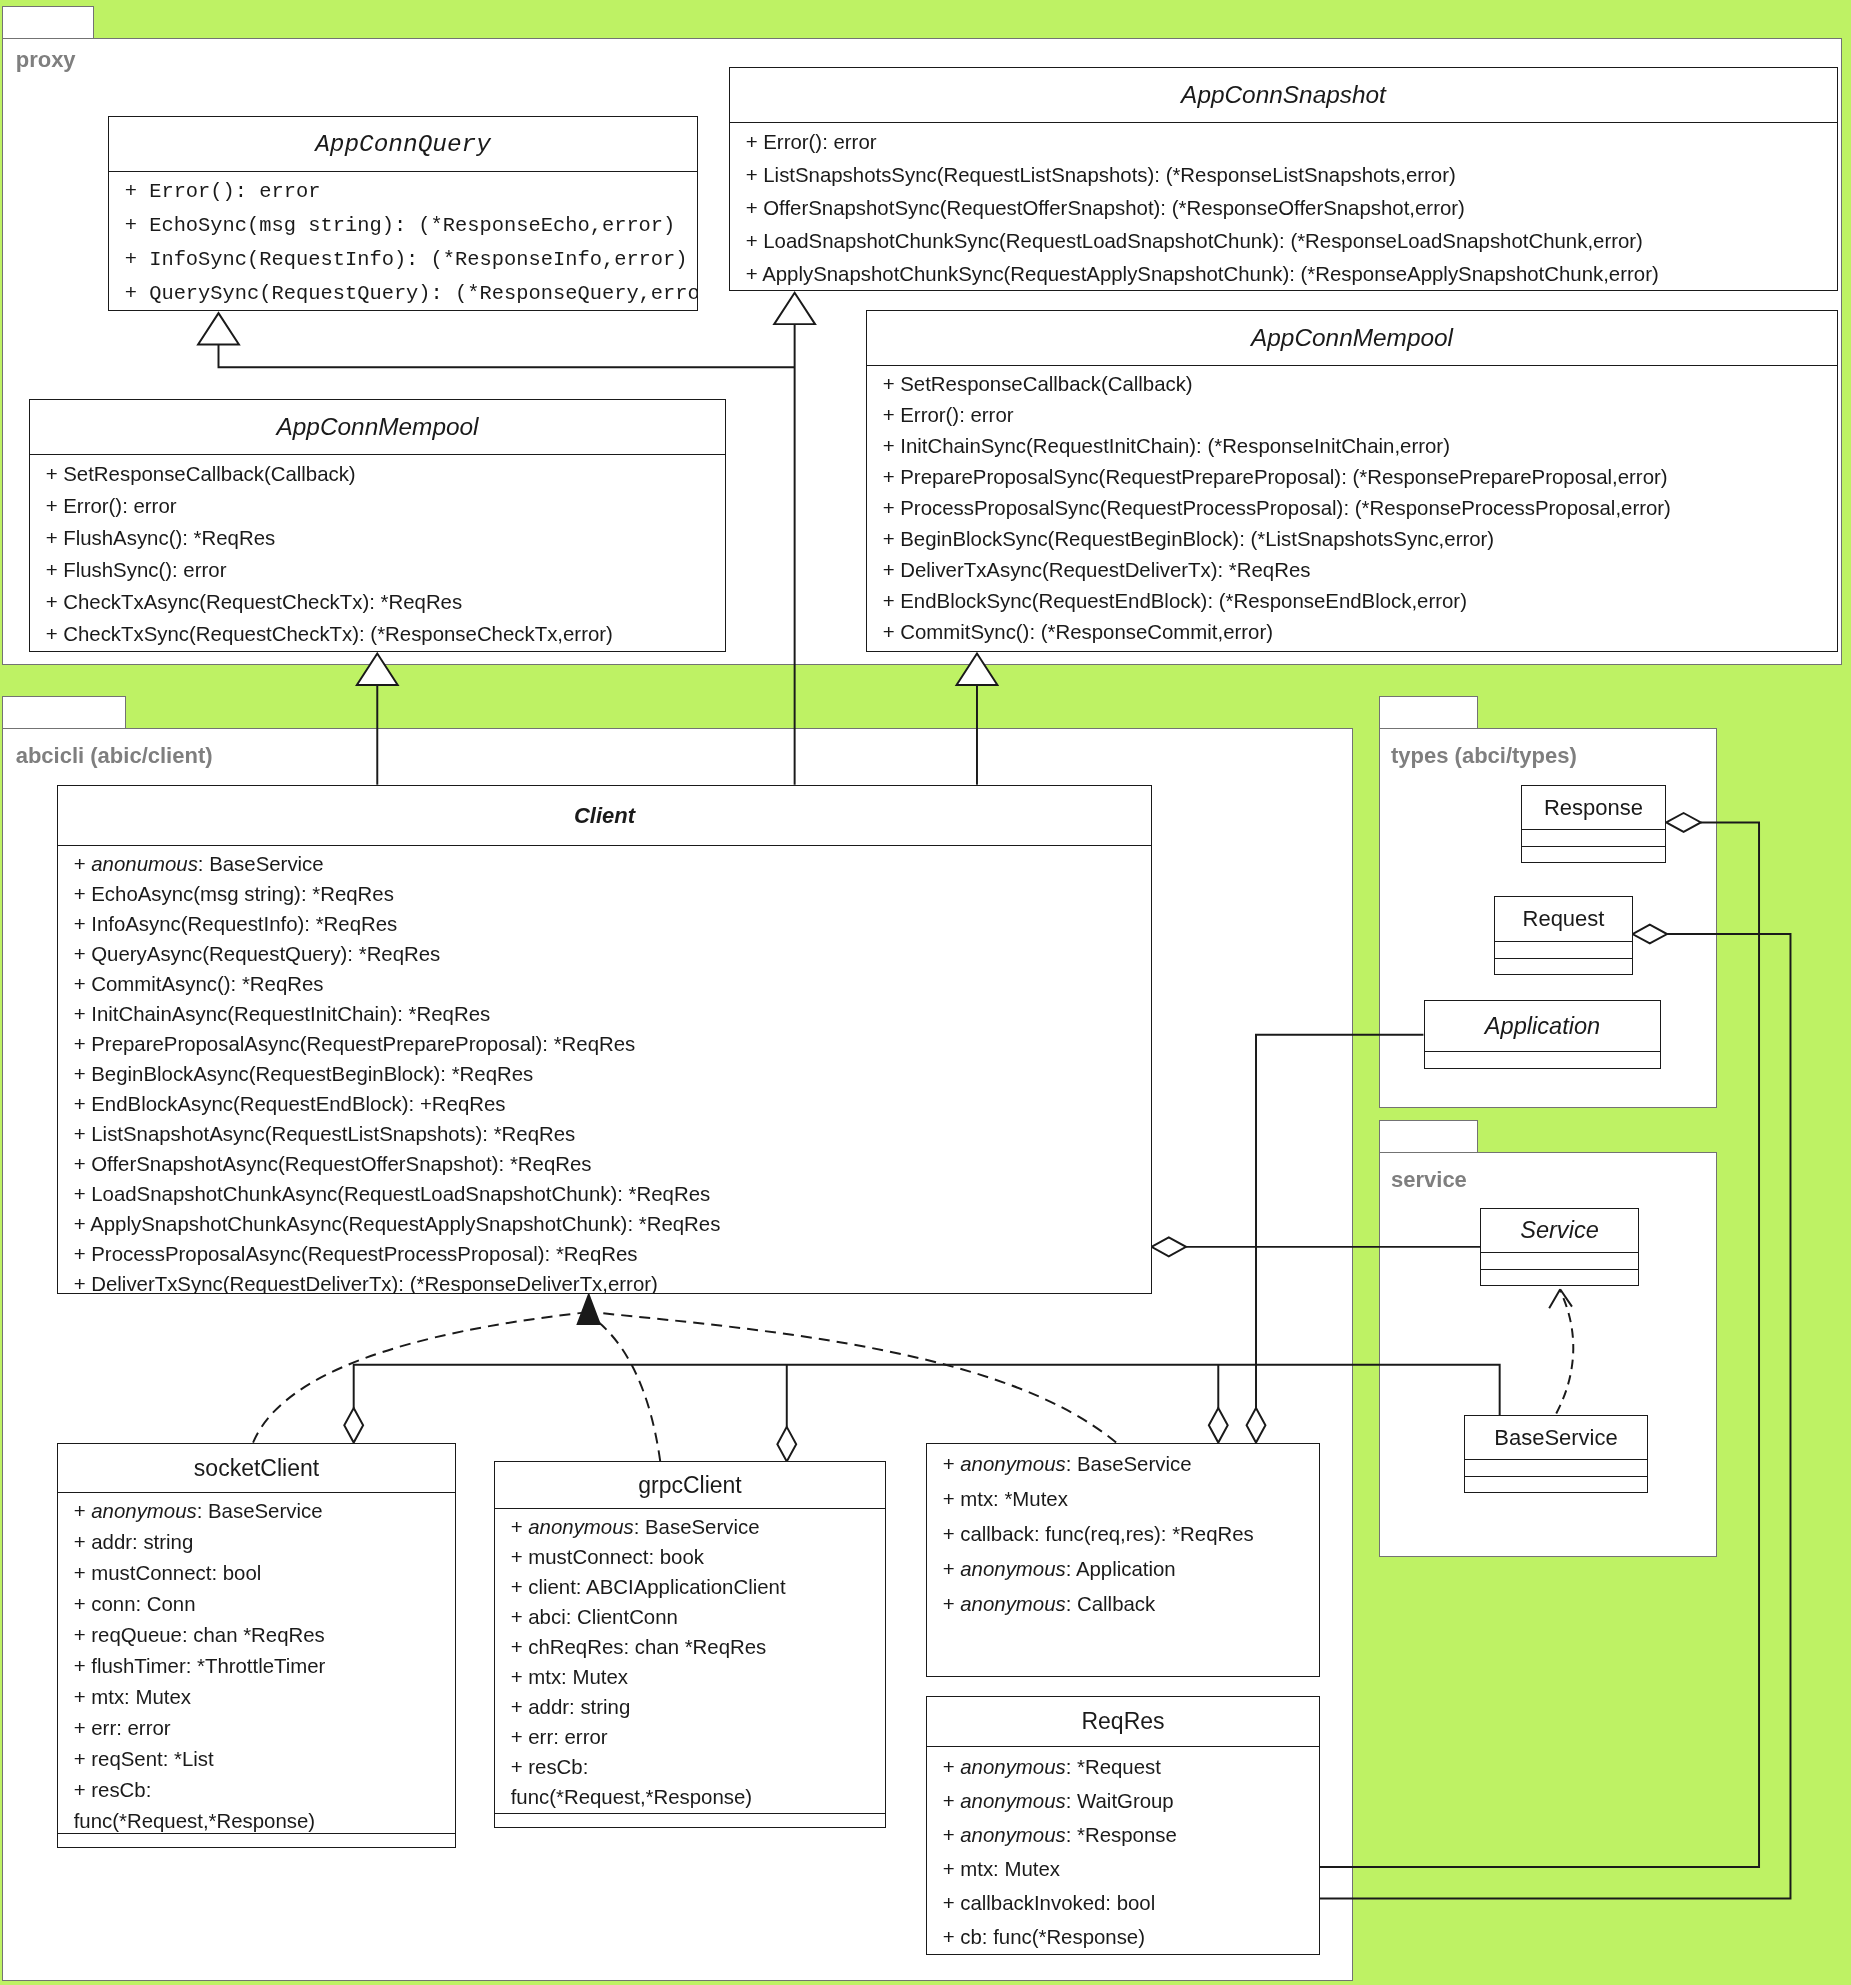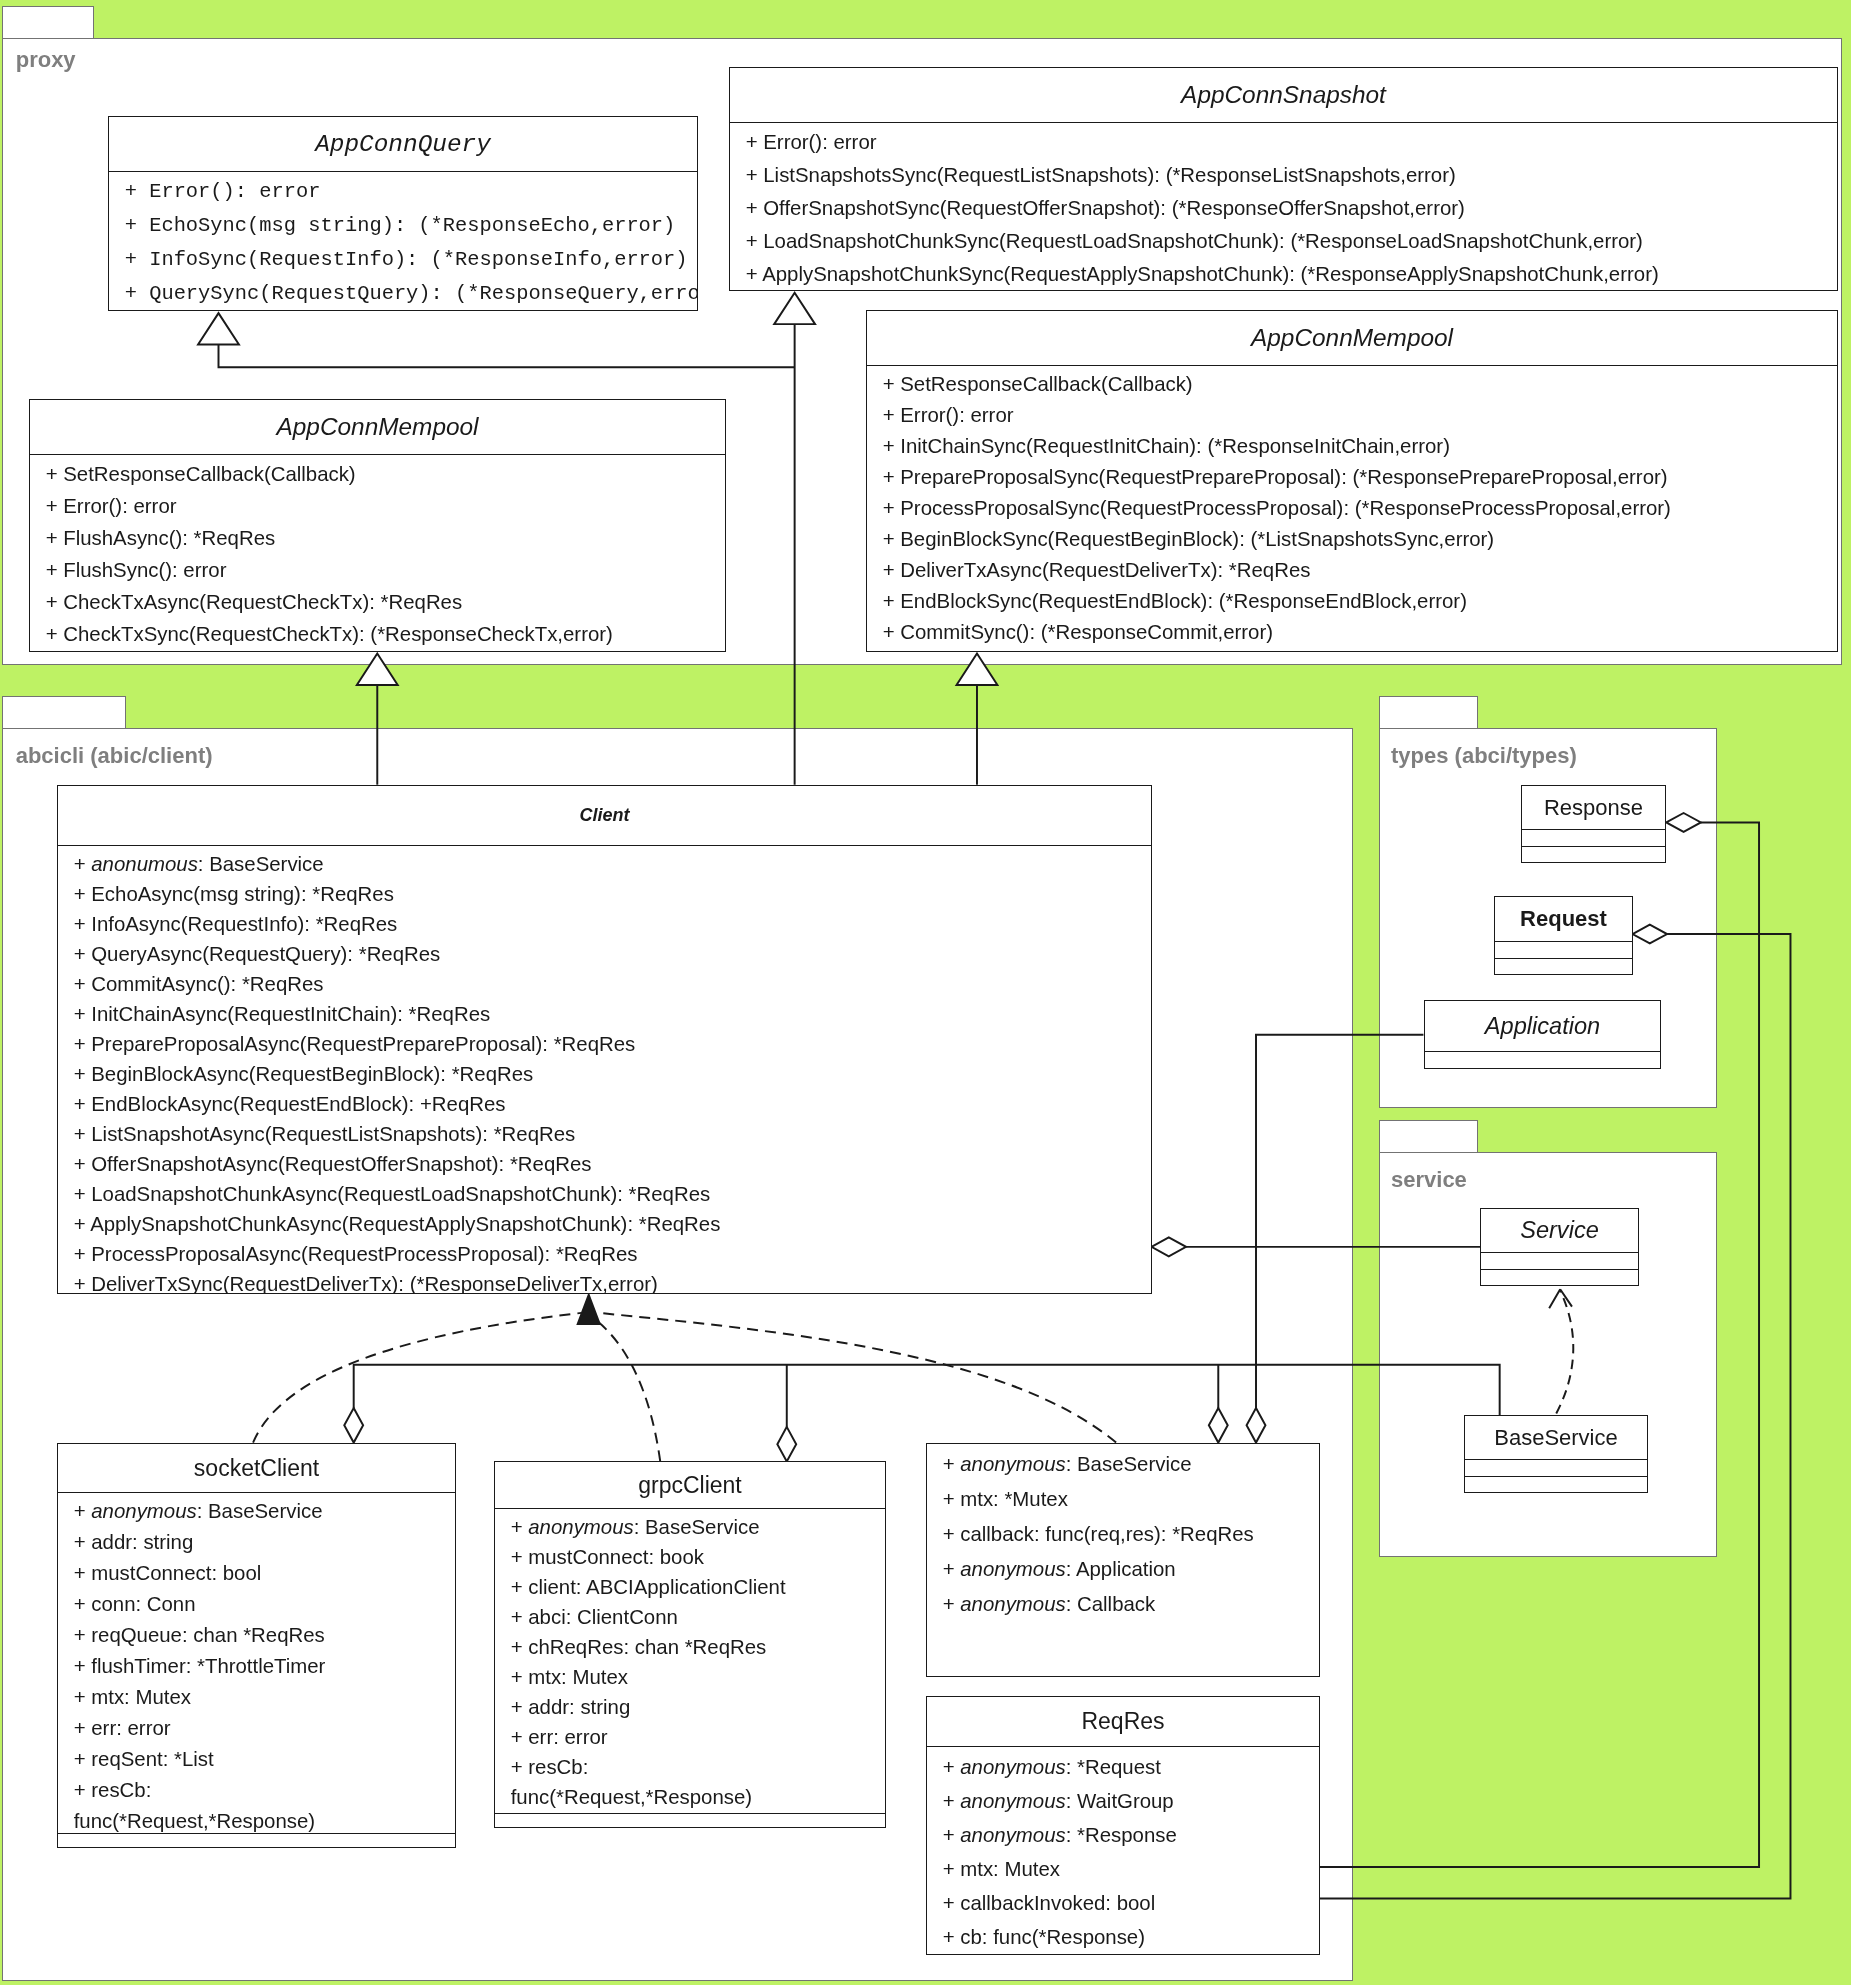--- a/index.html
+++ b/index.html
@@ -130,21 +130,21 @@
         <div class="member">+ PrepareProposalSync(RequestPrepareProposal): (*ResponsePrepareProposal,error)</div>
         <div class="member">+ ProcessProposalSync(RequestProcessProposal): (*ResponseProcessProposal,error)</div>
         <div class="member">+ BeginBlockSync(RequestBeginBlock): (*ListSnapshotsSync,error)</div>
         <div class="member">+ DeliverTxAsync(RequestDeliverTx): *ReqRes</div>
         <div class="member">+ EndBlockSync(RequestEndBlock): (*ResponseEndBlock,error)</div>
         <div class="member">+ CommitSync(): (*ResponseCommit,error)</div>
       </div>
   </div>
 
   <div class="cls iface bold-title with-sep" style="left:57px; top:785px; width:1095px; height:509px; --lh:30px;">
-    <div class="cls-title" style="height:60px; font-size:18px;">Client</div>
+    <div class="cls-title" style="height:60px; font-size:22px;">Client</div>
     <div class="members">
         <div class="member">+ <i>anonumous</i>: BaseService</div>
         <div class="member">+ EchoAsync(msg string): *ReqRes</div>
         <div class="member">+ InfoAsync(RequestInfo): *ReqRes</div>
         <div class="member">+ QueryAsync(RequestQuery): *ReqRes</div>
         <div class="member">+ CommitAsync(): *ReqRes</div>
         <div class="member">+ InitChainAsync(RequestInitChain): *ReqRes</div>
         <div class="member">+ PrepareProposalAsync(RequestPrepareProposal): *ReqRes</div>
         <div class="member">+ BeginBlockAsync(RequestBeginBlock): *ReqRes</div>
         <div class="member">+ EndBlockAsync(RequestEndBlock): +ReqRes</div>
@@ -214,21 +214,21 @@
       </div>
   </div>
 
   <div class="cls mini" style="left:1521px; top:785px; width:145px; height:78px;">
     <div class="cls-title" style="height:43px;">Response</div>
     <div class="row" style="height:17.3px;"></div>
     <div class="row" style="height:17.3px;"></div>
   </div>
 
   <div class="cls mini" style="left:1494px; top:896px; width:139px; height:79px;">
-    <div class="cls-title" style="height:44px;font-weight:bold;">Request</div>
+    <div class="cls-title" style="height:44px;">Request</div>
     <div class="row" style="height:17.3px;"></div>
     <div class="row" style="height:17.3px;"></div>
   </div>
 
   <div class="cls mini iface" style="left:1424px; top:1000px; width:237px; height:69px;">
     <div class="cls-title" style="height:50px; font-size:23.6px;">Application</div>
     <div class="row" style="height:19px;"></div>
   </div>
 
   <div class="cls mini iface" style="left:1480px; top:1208px; width:159px; height:78px;">

